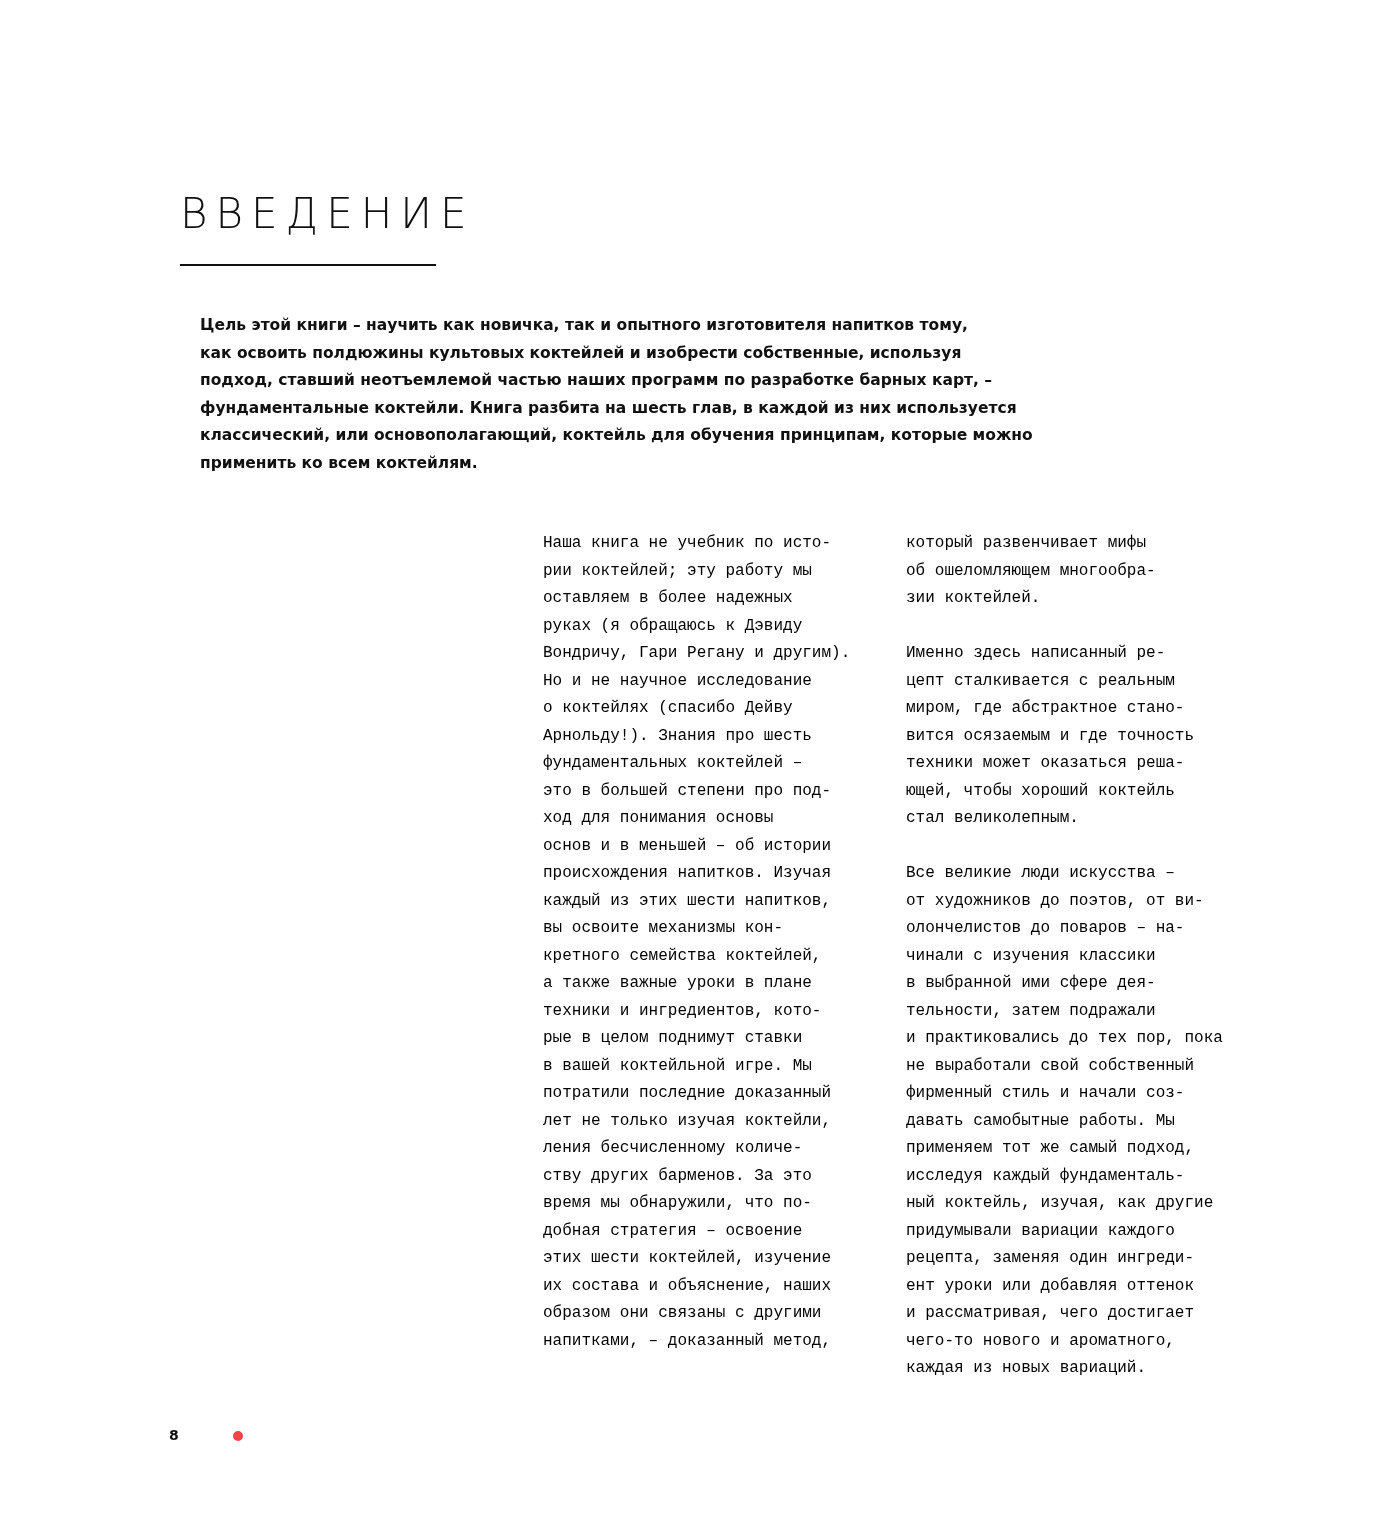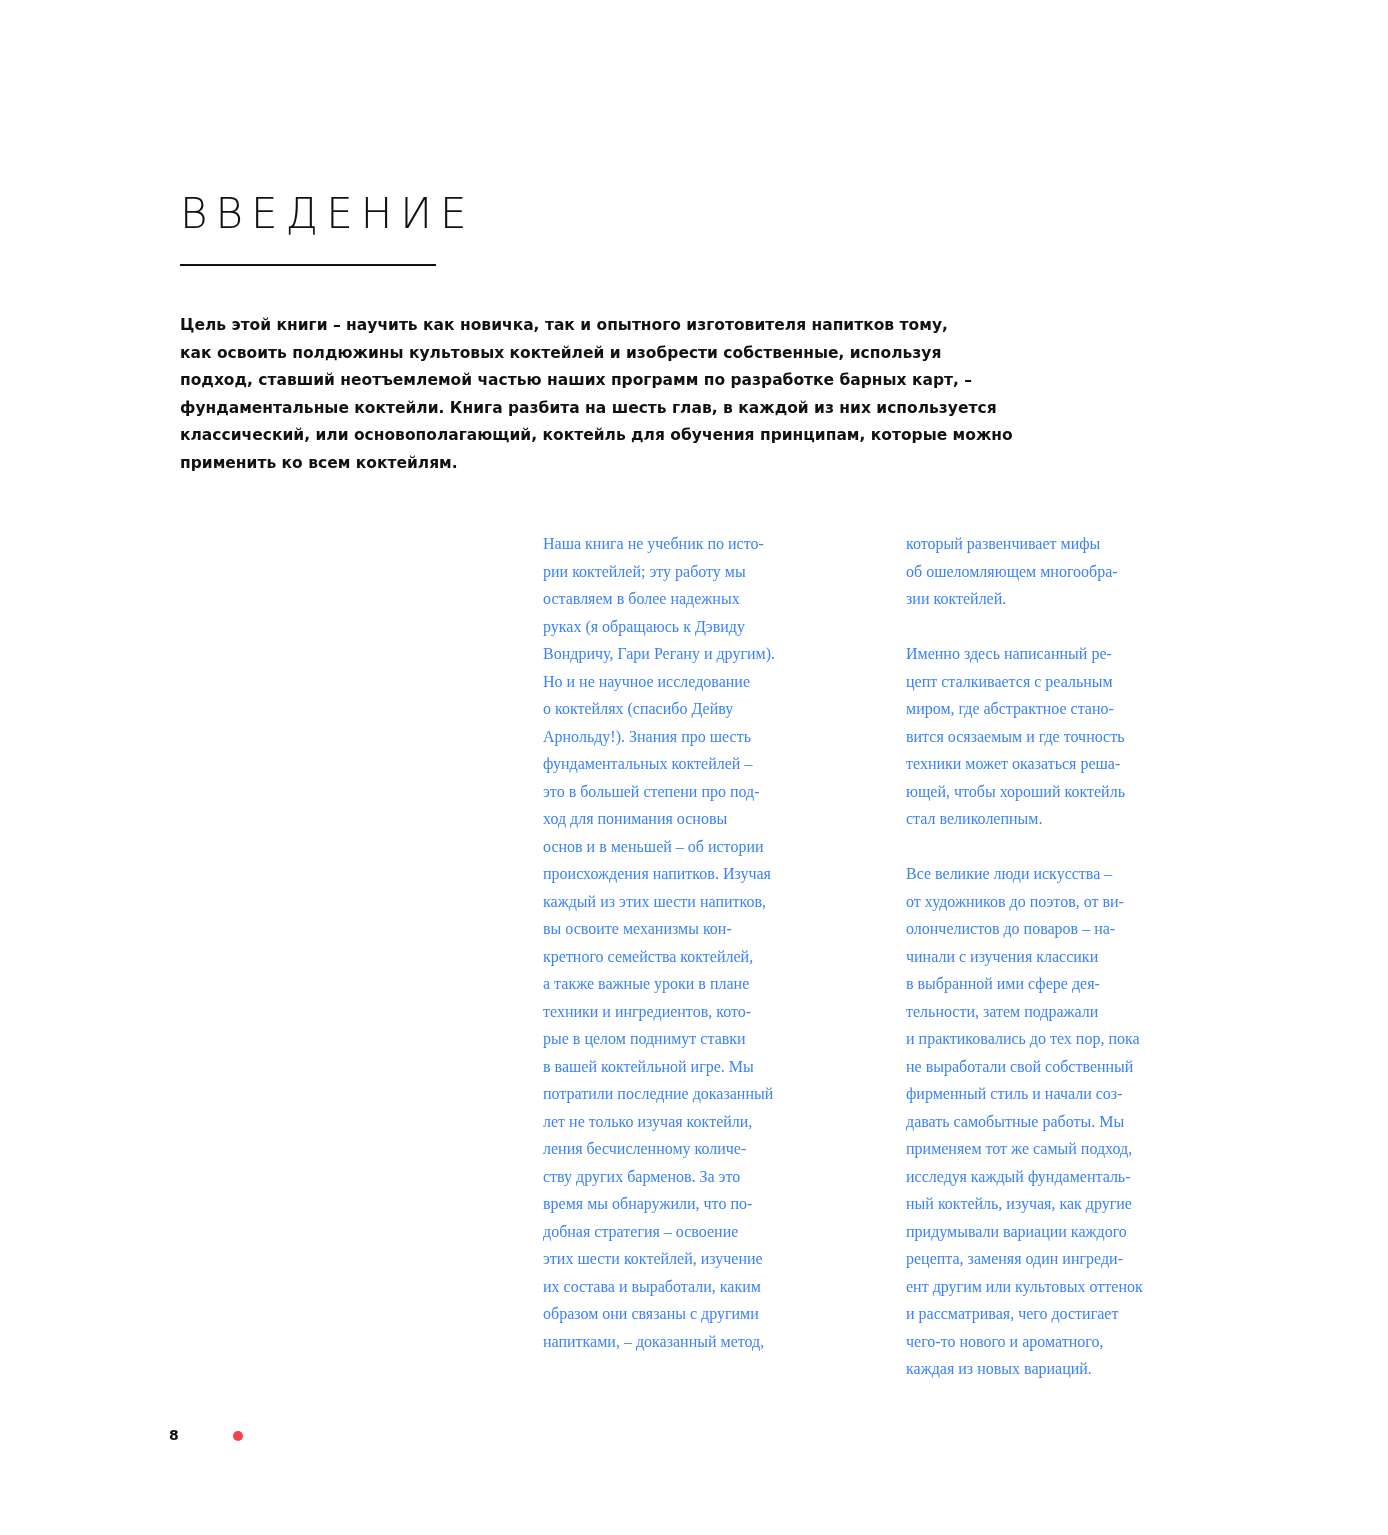--- a/index.html
+++ b/index.html
@@ -1,21 +1,21 @@
 <!DOCTYPE html>
 <html><head>
 <meta charset="utf-8">
 <style>
   html, body { margin: 0; padding: 0; background: #ffffff; }
   body { width: 1388px; height: 1535px; position: relative; overflow: hidden; color: #1a1a1a; font-family: "DejaVu Sans", sans-serif; }
   .title { position: absolute; left: 180px; top: 188px; font-family: "DejaVu Sans", sans-serif; font-weight: 300; font-size: 42px; letter-spacing: 8px; color: #111; line-height: 52px; margin: 0; }
   .title-rule { position: absolute; left: 180px; top: 264px; width: 256px; height: 2px; background: #111; }
   .lead { position: absolute; left: 180px; top: 312px; width: 880px; font-family: "DejaVu Sans", sans-serif; font-weight: bold; font-size: 15.5px; line-height: 27.5px; color: #111; }
-  .lead span { display: block; white-space: nowrap; }
-  .col { position: absolute; top: 530px; font-family: Liberation Serif, serif; font-size: 16px; line-height: 27.5px; color: #3b82f6; }
+  .lead span { display: block; white-space: nowrap; margin-left: 20px; }
+  .col { position: absolute; top: 530px; font-family: Liberation Mono, monospace; font-size: 16px; line-height: 27.5px; color: #000000; }
   .col span.line { display: block; white-space: nowrap; }
   .col span.gap { display: block; height: 27.5px; }
   .col-left { left: 543px; width: 330px; }
   .col-right { left: 906px; width: 330px; }
   .page-num { position: absolute; left: 169px; top: 1427px; font-family: "DejaVu Sans", sans-serif; font-weight: bold; font-size: 14px; color: #111; }
   .marker { position: absolute; left: 233px; top: 1431px; width: 10px; height: 10px; border-radius: 50%; }
 </style>
 </head>
 <body>
 
@@ -52,21 +52,21 @@
   <span class="line">техники и ингредиентов, кото-</span>
   <span class="line">рые в целом поднимут ставки</span>
   <span class="line">в вашей коктейльной игре. Мы</span>
   <span class="line">потратили последние доказанный</span>
   <span class="line">лет не только изучая коктейли,</span>
   <span class="line">ления бесчисленному количе-</span>
   <span class="line">ству других барменов. За это</span>
   <span class="line">время мы обнаружили, что по-</span>
   <span class="line">добная стратегия – освоение</span>
   <span class="line">этих шести коктейлей, изучение</span>
-  <span class="line">их состава и выработали, каким</span>
+  <span class="line">их состава и объяснение, наших</span>
   <span class="line">образом они связаны с другими</span>
   <span class="line">напитками, – доказанный метод,</span>
 </div>
 
 <div class="col col-right">
   <span class="line">который развенчивает мифы</span>
   <span class="line">об ошеломляющем многообра-</span>
   <span class="line">зии коктейлей.</span>
   <span class="gap"></span>
   <span class="line">Именно здесь написанный ре-</span>
@@ -85,20 +85,20 @@
   <span class="line">тельности, затем подражали</span>
   <span class="line">и практиковались до тех пор, пока</span>
   <span class="line">не выработали свой собственный</span>
   <span class="line">фирменный стиль и начали соз-</span>
   <span class="line">давать самобытные работы. Мы</span>
   <span class="line">применяем тот же самый подход,</span>
   <span class="line">исследуя каждый фундаменталь-</span>
   <span class="line">ный коктейль, изучая, как другие</span>
   <span class="line">придумывали вариации каждого</span>
   <span class="line">рецепта, заменяя один ингреди-</span>
-  <span class="line">ент другим или культовых оттенок</span>
+  <span class="line">ент уроки или добавляя оттенок</span>
   <span class="line">и рассматривая, чего достигает</span>
   <span class="line">чего-то нового и ароматного,</span>
   <span class="line">каждая из новых вариаций.</span>
 </div>
 
 <div class="page-num">8</div>
 <div class="marker" id="marker" style="background: rgb(240, 67, 74);"></div>
 
 </body></html>

